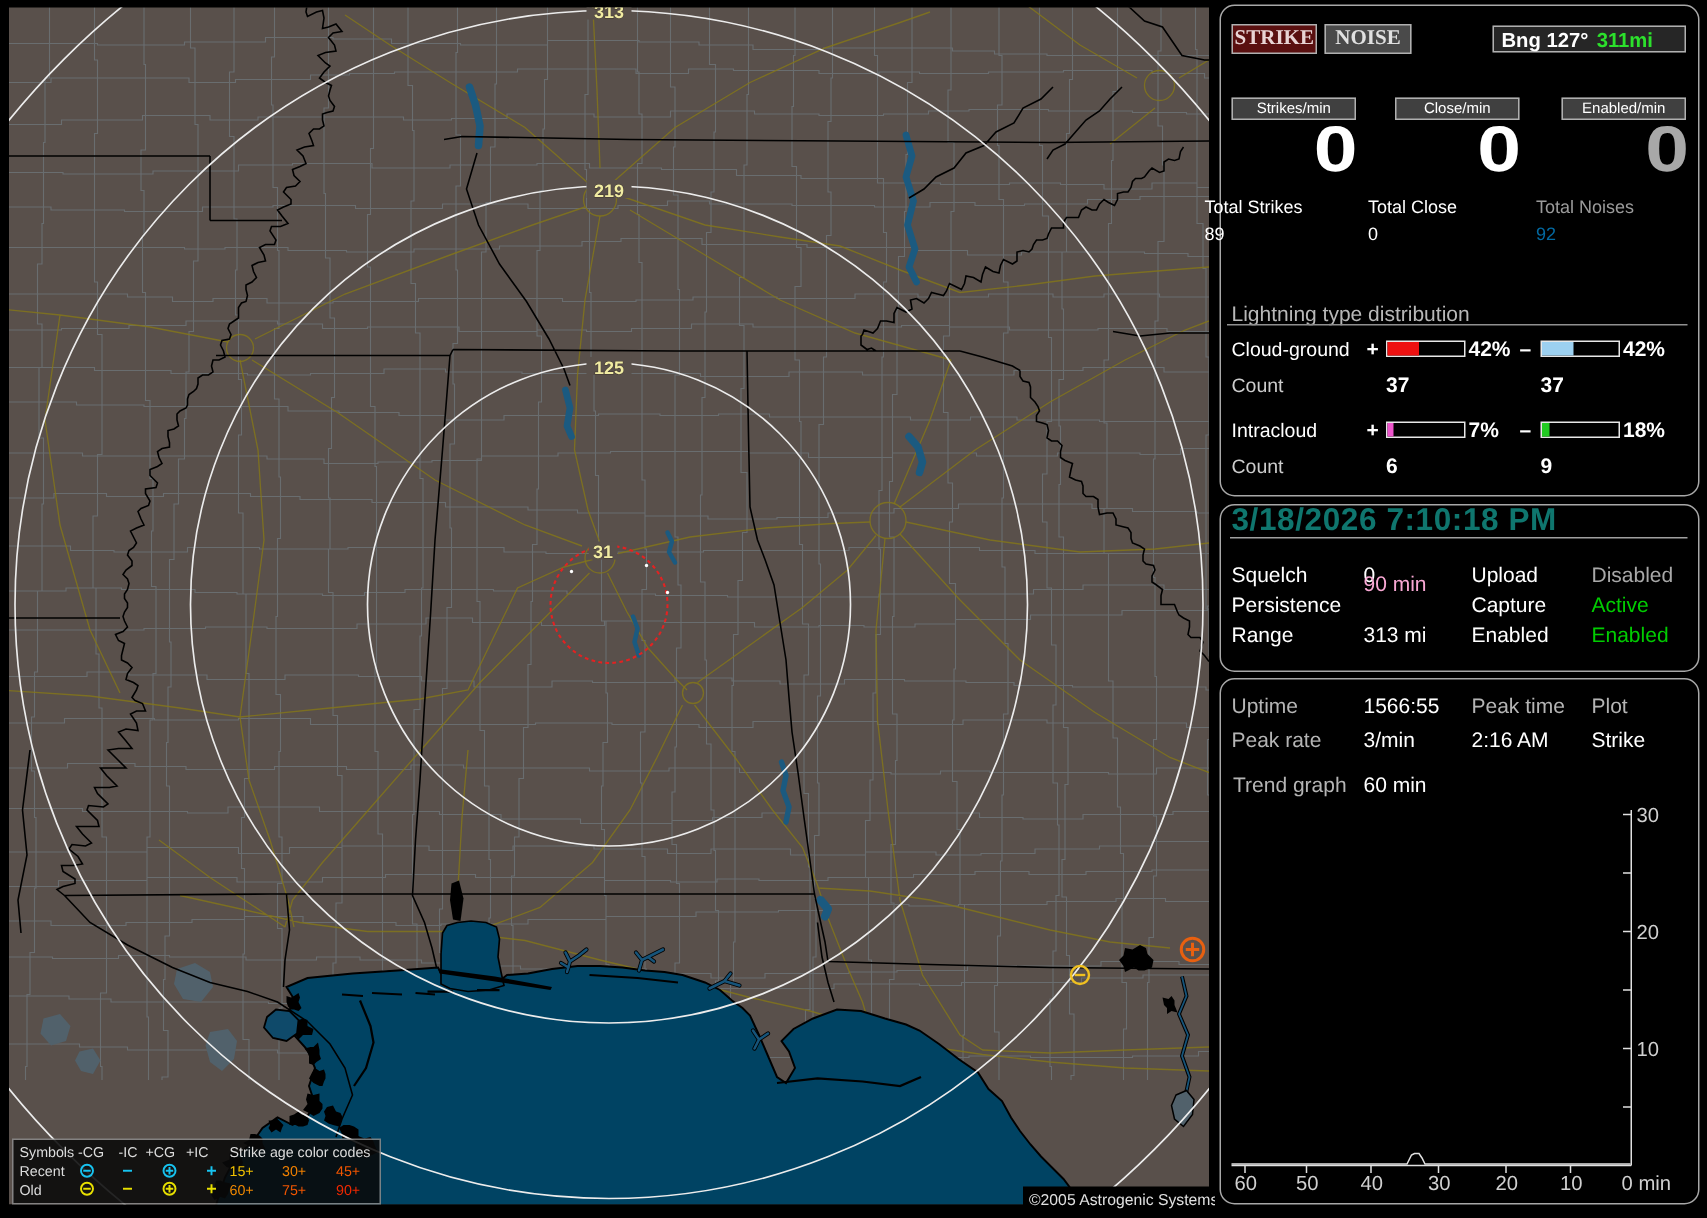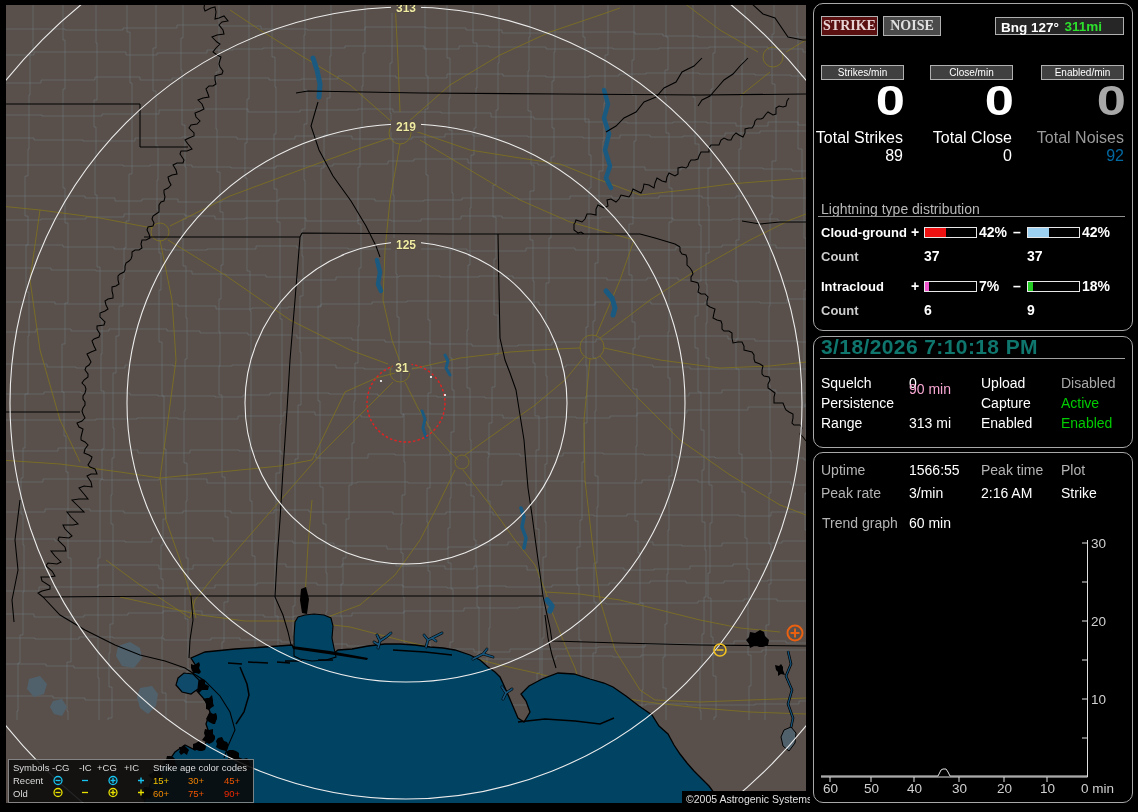--- a/index.html
+++ b/index.html
@@ -1,22 +1,22 @@
 <!DOCTYPE html>
 <html><head><meta charset="utf-8">
 <style>
 html,body{margin:0;padding:0;background:#000;width:1138px;height:812px;overflow:hidden}
 body{position:relative;font-family:"Liberation Sans",sans-serif}
 .panel{position:absolute;border:1px solid #a8a8a8;border-radius:10px;background:#000}
 .btn{position:absolute;border:1px solid #b0b0b0;text-align:center;line-height:17px}
 .lab{height:13px;background:#404040;color:#fff;font-size:10px;line-height:13px}
 .bigz{position:absolute;width:100px;text-align:right;font-size:43px;font-weight:bold;line-height:31px;transform:scaleX(1.22);transform-origin:100% 50%}
-.tot{position:absolute;width:100px;text-align:right;font-size:16px;line-height:14px}
+.tot{position:absolute;width:100px;font-size:12px;line-height:14px}
 .t14{position:absolute;font-size:14px;line-height:13px;white-space:nowrap}
-.t14b{position:absolute;font-size:13px;font-weight:bold;line-height:13px;white-space:nowrap}
+.t14b{position:absolute;font-size:13px;font-weight:normal;line-height:13px;white-space:nowrap}
 .t14v{position:absolute;font-size:14px;font-weight:bold;line-height:13px;white-space:nowrap}
 .bar{position:absolute;width:51px;height:9px;border:1px solid #e8e8e8;background:#000}
 </style></head>
 <body>
 <svg width="810" height="812" viewBox="0 0 810 812" style="position:absolute;left:0;top:0">
 <rect width="810" height="812" fill="#000"></rect>
 <rect x="6" y="5" width="800" height="798" fill="#59504b"></rect>
 <clipPath id="mapc">
       <rect x="6" y="5" width="800" height="798"></rect>
     </clipPath>

